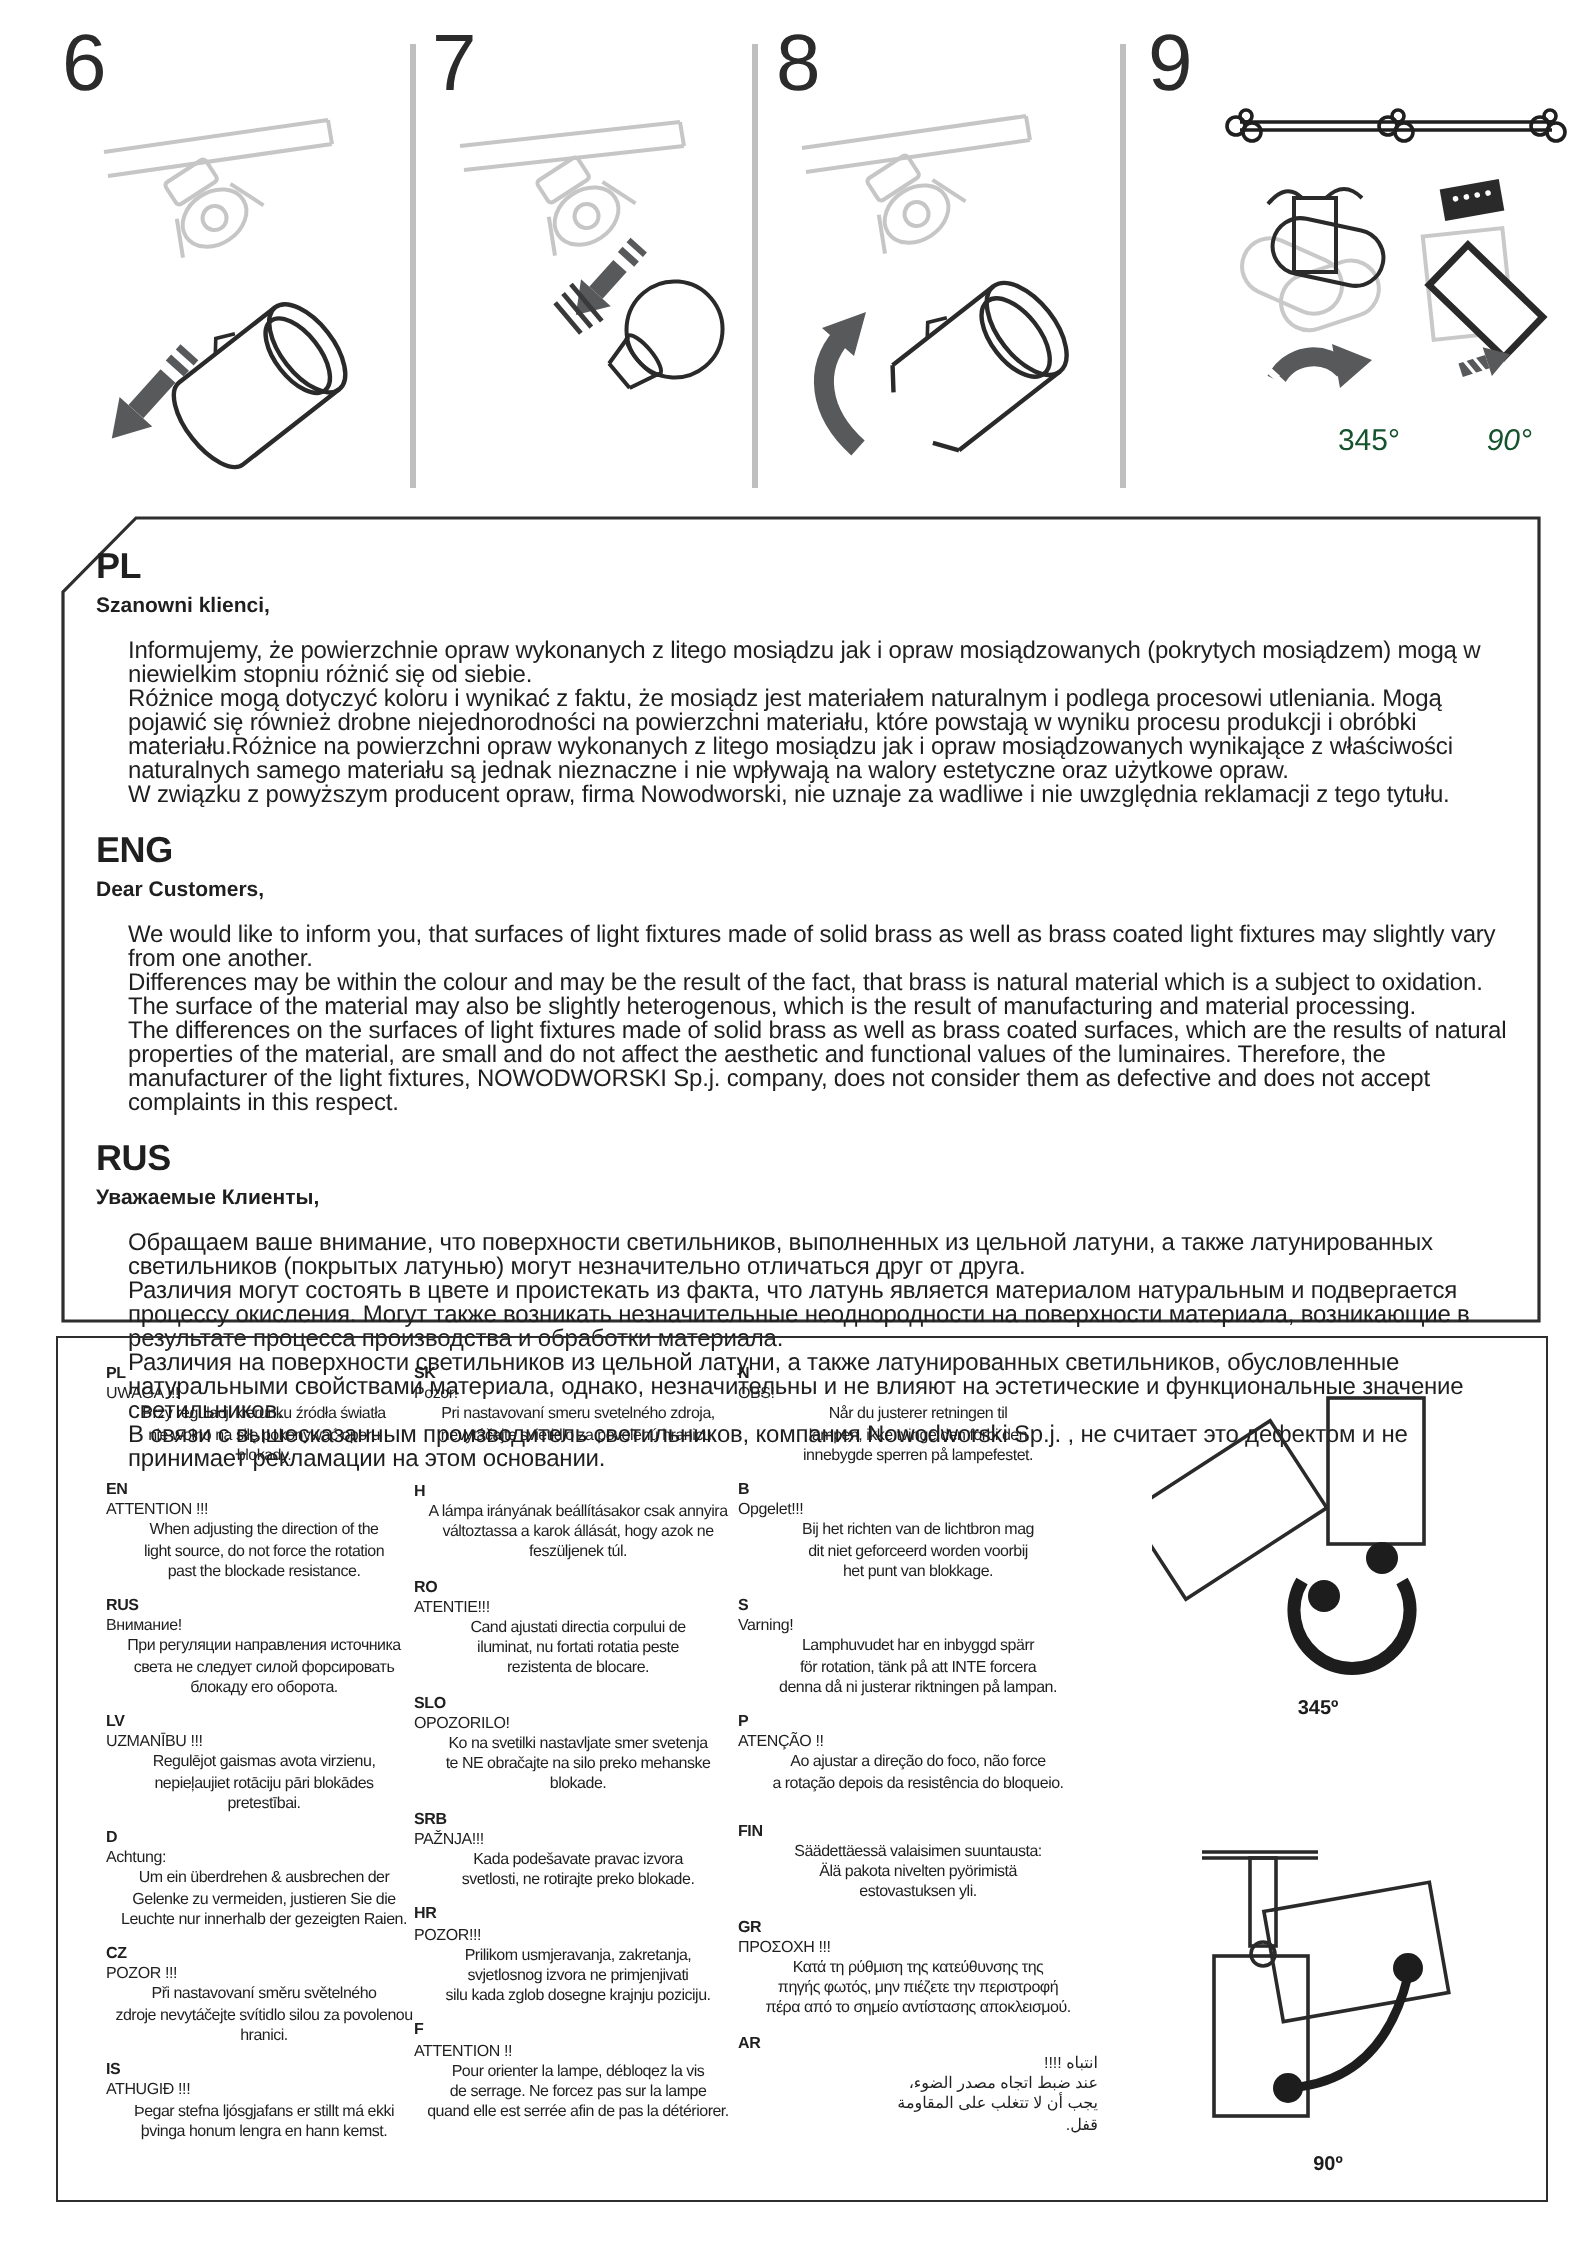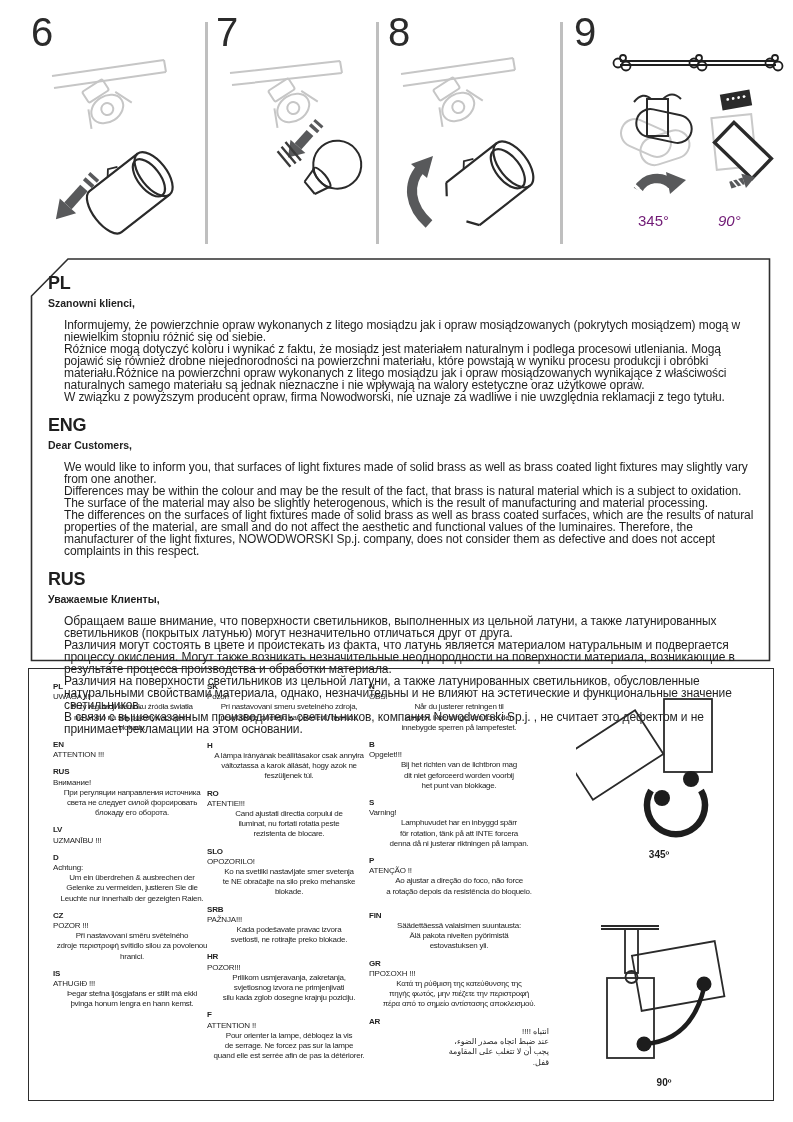--- a/index.html
+++ b/index.html
@@ -2,21 +2,21 @@
 <html><head>
 <meta charset="utf-8">
 <style>
   html,body{margin:0;padding:0;background:#ffffff;}
   .page{position:relative;width:793px;height:1122px;background:#fff;overflow:hidden;
         font-family:"Liberation Sans",sans-serif;color:#1f1f1f;}
   
   .step-num{position:absolute;font-size:40px;font-weight:400;color:#2b2b2b;line-height:1;}
   .vsep{position:absolute;width:3px;background:#bfbfbf;top:22px;height:222px;}
   .panel-svg{position:absolute;}
-  .rot-label{position:absolute;font-size:15px;color:#701a75;text-align:left;}
+  .rot-label{position:absolute;font-size:15px;color:#14532d;text-align:right;}
   
   .notice-box{position:absolute;left:30px;top:258px;width:741px;height:404px;}
   .notice-outline{position:absolute;left:0;top:0;}
   .notice-content{position:absolute;left:18px;top:16px;width:714px;}
   .lang-code{font-size:18px;font-weight:bold;line-height:19px;margin:0 0 4px 0;letter-spacing:-0.2px;}
   .greeting{font-size:10.5px;font-weight:bold;line-height:12px;margin:0 0 10px 0;}
   .notice-body{font-size:12px;line-height:12px;margin:0 0 13px 16px;white-space:pre-line;letter-spacing:-0.1px;}
   
   .warn-box{position:absolute;left:28px;top:668px;width:746px;height:433px;border:1.6px solid #2e2e2e;box-sizing:border-box;}
   .warn-col{position:absolute;top:13px;}
@@ -226,44 +226,50 @@
       <div class="warn-block">
           <div class="w-code">PL</div>
           <div class="w-title">UWAGA !!!</div>
           <div class="w-text">Przy regulacji kierunku źródła światła
 nie wolno na siłę pokonywać oporu
 blokady.</div>
         </div>
       <div class="warn-block">
           <div class="w-code">EN</div>
           <div class="w-title">ATTENTION !!!</div>
+          <div class="w-text">When adjusting the direction of the
+light source, do not force the rotation
+past the blockade resistance.</div>
         </div>
       <div class="warn-block">
           <div class="w-code">RUS</div>
           <div class="w-title">Внимание!</div>
           <div class="w-text">При регуляции направления источника
 света не следует силой форсировать
 блокаду его оборота.</div>
         </div>
       <div class="warn-block">
           <div class="w-code">LV</div>
           <div class="w-title">UZMANĪBU !!!</div>
+          <div class="w-text">Regulējot gaismas avota virzienu,
+nepieļaujiet rotāciju pāri blokādes
+pretestībai.</div>
         </div>
       <div class="warn-block">
           <div class="w-code">D</div>
           <div class="w-title">Achtung:</div>
           <div class="w-text">Um ein überdrehen &amp; ausbrechen der
 Gelenke zu vermeiden, justieren Sie die
 Leuchte nur innerhalb der gezeigten Raien.</div>
         </div>
       <div class="warn-block">
           <div class="w-code">CZ</div>
           <div class="w-title">POZOR !!!</div>
           <div class="w-text">Při nastavovaní směru světelného
-zdroje περιστροφή svítidlo silou za povolenou
+zdroje nevytáčejte svítidlo silou za povolenou
 hranici.</div>
         </div>
       <div class="warn-block">
           <div class="w-code">IS</div>
           <div class="w-title">ATHUGIÐ !!!</div>
           <div class="w-text">Þegar stefna ljósgjafans er stillt má ekki
 þvinga honum lengra en hann kemst.</div>
         </div>
     </div>
 

